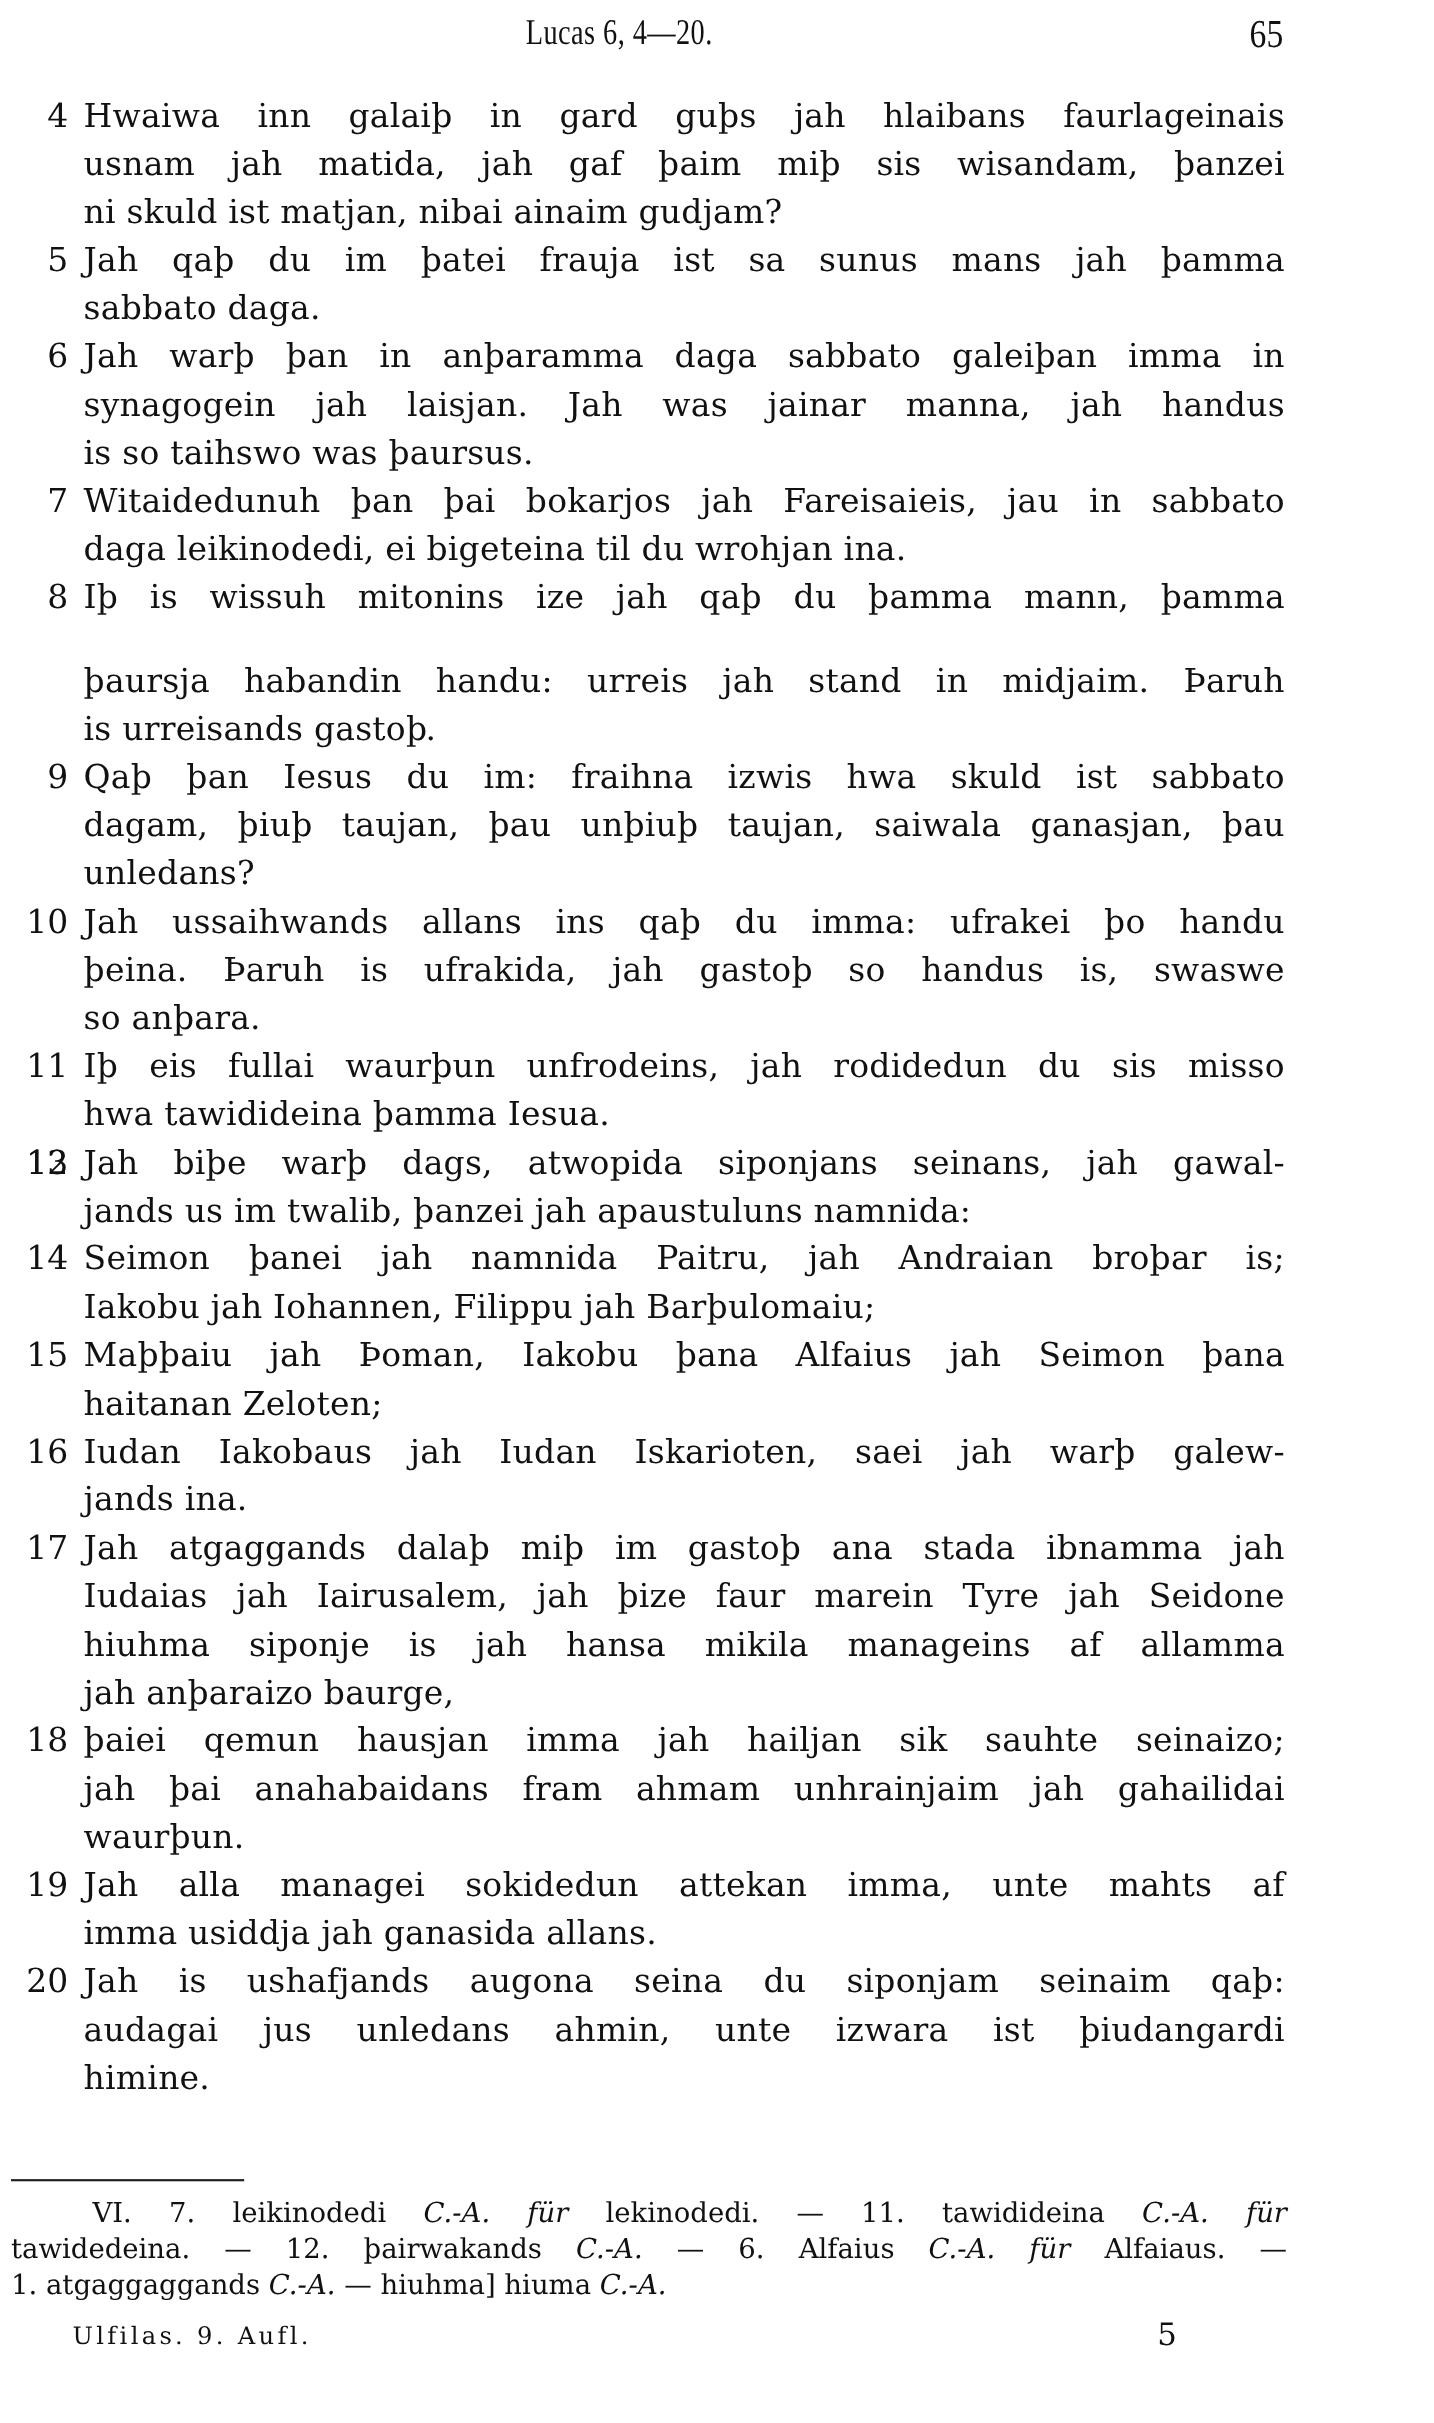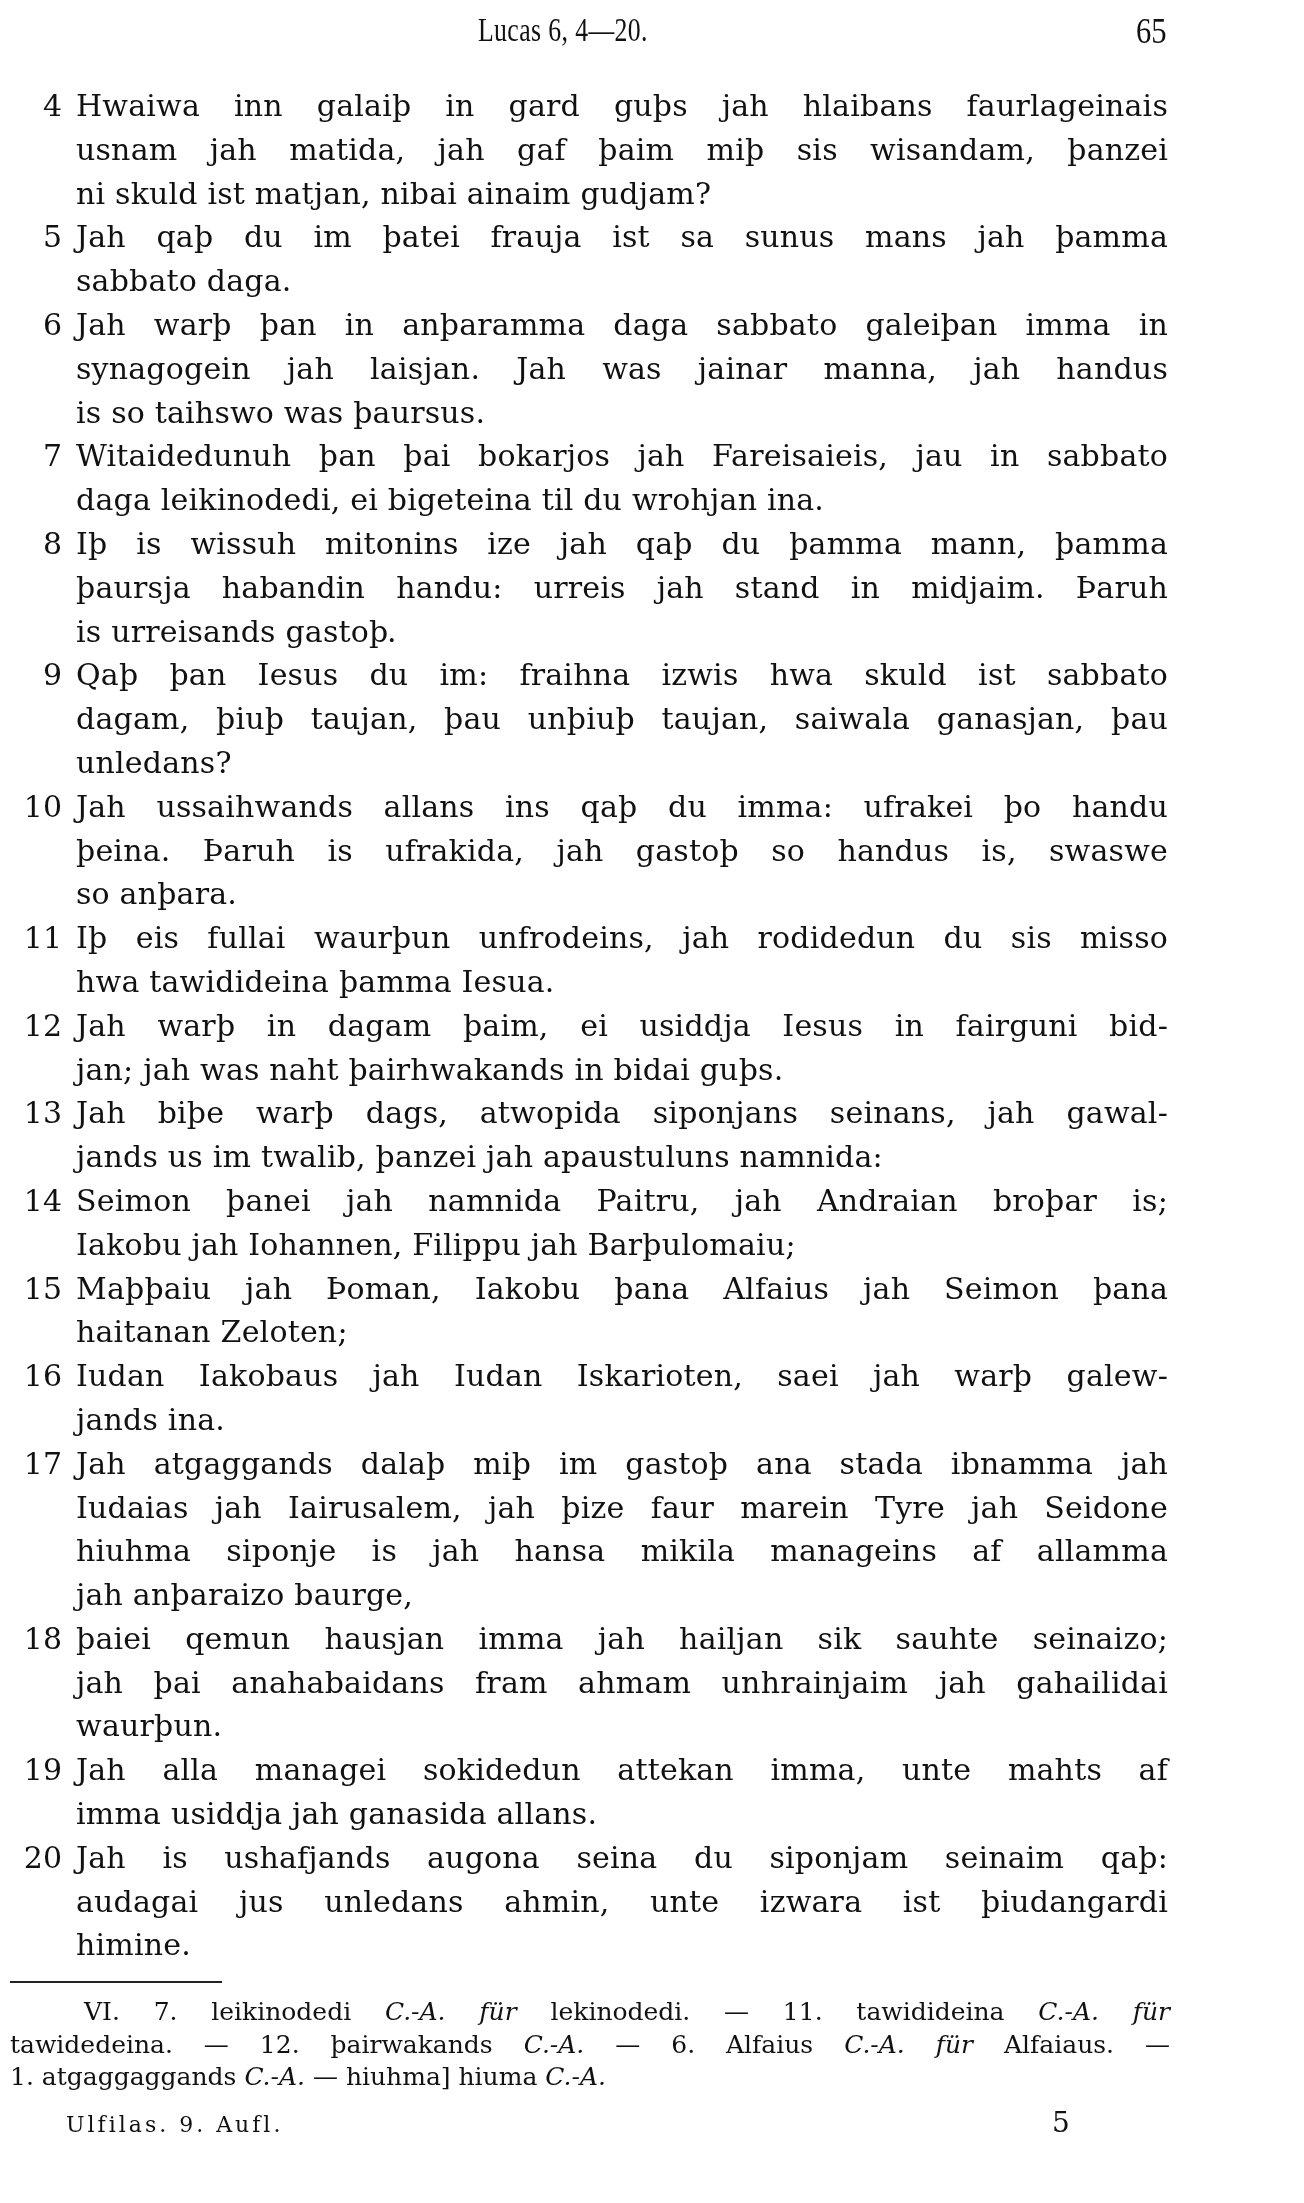--- a/index.html
+++ b/index.html
@@ -97,21 +97,21 @@
       <span class="verse-num">7</span>
       <div class="verse-text">
         <span class="ln" style="display: block; width: 1092px;">Witaidedunuh þan þai bokarjos jah Fareisaieis, jau in sabbato</span>
         <span class="ln last" style="display: block; width: 1092px;">daga leikinodedi, ei bigeteina til du wrohjan ina.</span>
       </div>
     </div>
     <div class="verse">
       <span class="verse-num">8</span>
       <div class="verse-text">
         <span class="ln" style="display: block; width: 1092px;">Iþ is wissuh mitonins ize jah qaþ du þamma mann, þamma</span>
-        <span class="ln" style="display: block; width: 1092px;">þaursja habandin handu: urreis jah stand in midjaim. Þaruh</span>
+        <span class="ln" style="display: block; width: 1092px; margin-top: 32px;">þaursja habandin handu: urreis jah stand in midjaim. Þaruh</span>
         <span class="ln last" style="display: block; width: 1092px;">is urreisands gastoþ.</span>
       </div>
     </div>
     <div class="verse">
       <span class="verse-num">9</span>
       <div class="verse-text">
         <span class="ln" style="display: block; width: 1092px;">Qaþ þan Iesus du im: fraihna izwis hwa skuld ist sabbato</span>
         <span class="ln" style="display: block; width: 1092px;">dagam, þiuþ taujan, þau unþiuþ taujan, saiwala ganasjan, þau</span>
         <span class="ln last" style="display: block; width: 1092px;">unledans?</span>
       </div>
@@ -126,24 +126,20 @@
     </div>
     <div class="verse">
       <span class="verse-num">11</span>
       <div class="verse-text">
         <span class="ln" style="display: block; width: 1092px;">Iþ eis fullai waurþun unfrodeins, jah rodidedun du sis misso</span>
         <span class="ln last" style="display: block; width: 1092px;">hwa tawidideina þamma Iesua.</span>
       </div>
     </div>
     <div class="verse">
       <span class="verse-num">12</span>
-      <div class="verse-text">
-        <span class="ln" style="display: block; width: 1092px;">Jah warþ in dagam þaim, ei usiddja Iesus in fairguni bid-</span>
-        <span class="ln last" style="display: block; width: 1092px;">jan; jah was naht þairhwakands in bidai guþs.</span>
-      </div>
     </div>
     <div class="verse">
       <span class="verse-num">13</span>
       <div class="verse-text">
         <span class="ln" style="display: block; width: 1092px;">Jah biþe warþ dags, atwopida siponjans seinans, jah gawal-</span>
         <span class="ln last" style="display: block; width: 1092px;">jands us im twalib, þanzei jah apaustuluns namnida:</span>
       </div>
     </div>
     <div class="verse">
       <span class="verse-num">14</span>

